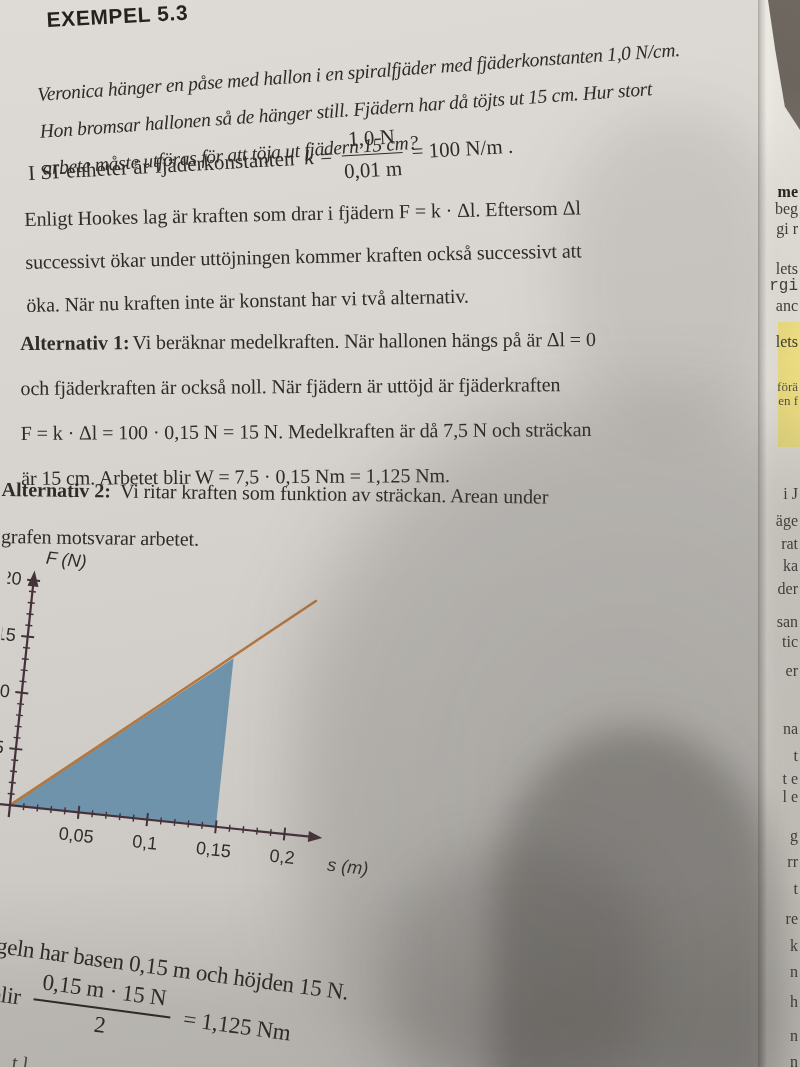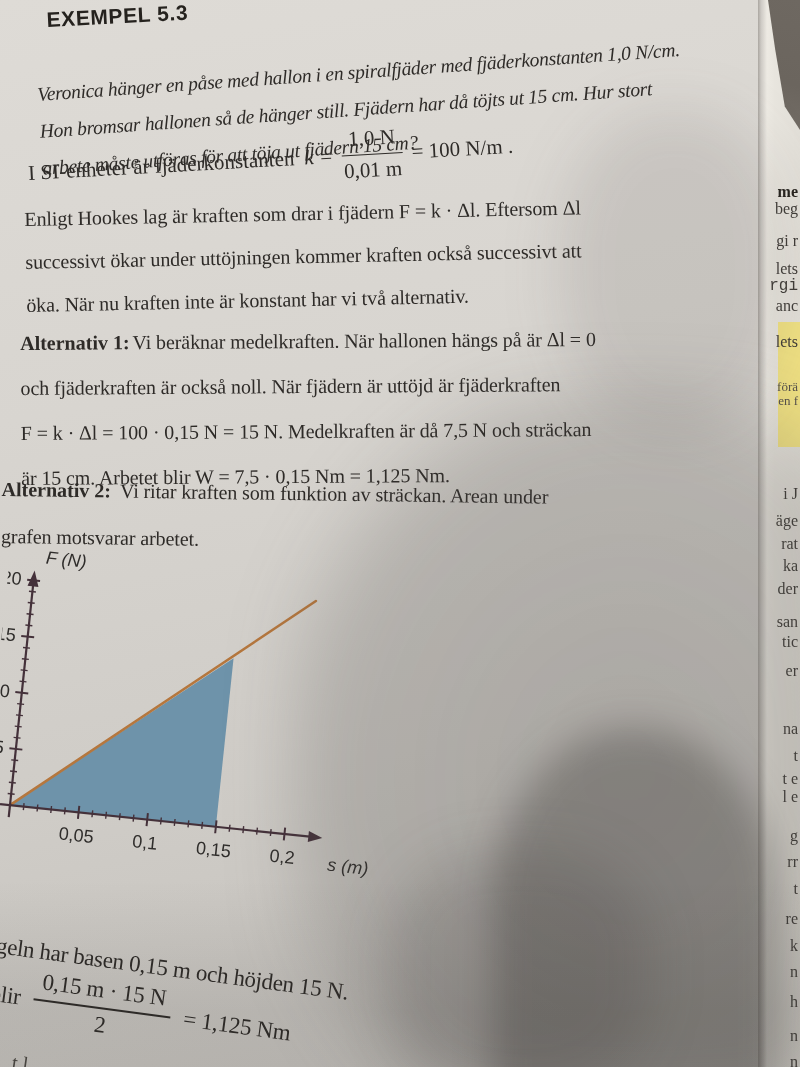--- a/index.html
+++ b/index.html
@@ -68,21 +68,21 @@
   svg text{font-family:"Liberation Sans","DejaVu Sans",sans-serif;}
 </style>
 </head>
 <body>
 
 <div class="edge-strip">
   <div class="hl"></div>
   <div id="frags">
       <span class="frag b" style="top: 183px;">me</span>
       <span class="frag" style="top: 200px;">beg</span>
-      <span class="frag" style="top: 232px; margin-left: 16px;">gi r</span>
+      <span class="frag" style="top: 220px; margin-left: 16px;">gi r</span>
       <span class="frag" style="top: 260px;">lets</span>
       <span class="frag" style="top: 277px; font-family: Liberation Mono, monospace;">rgi</span>
       <span class="frag" style="top: 297px;">anc</span>
       <span class="frag" style="top: 333px;">lets</span>
       <span class="frag s" style="top: 379px;">förä</span>
       <span class="frag s" style="top: 393px;">en f</span>
       <span class="frag" style="top: 485px;">i J</span>
       <span class="frag" style="top: 512px;">äge</span>
       <span class="frag" style="top: 535px;">rat</span>
       <span class="frag" style="top: 557px;">ka</span>

